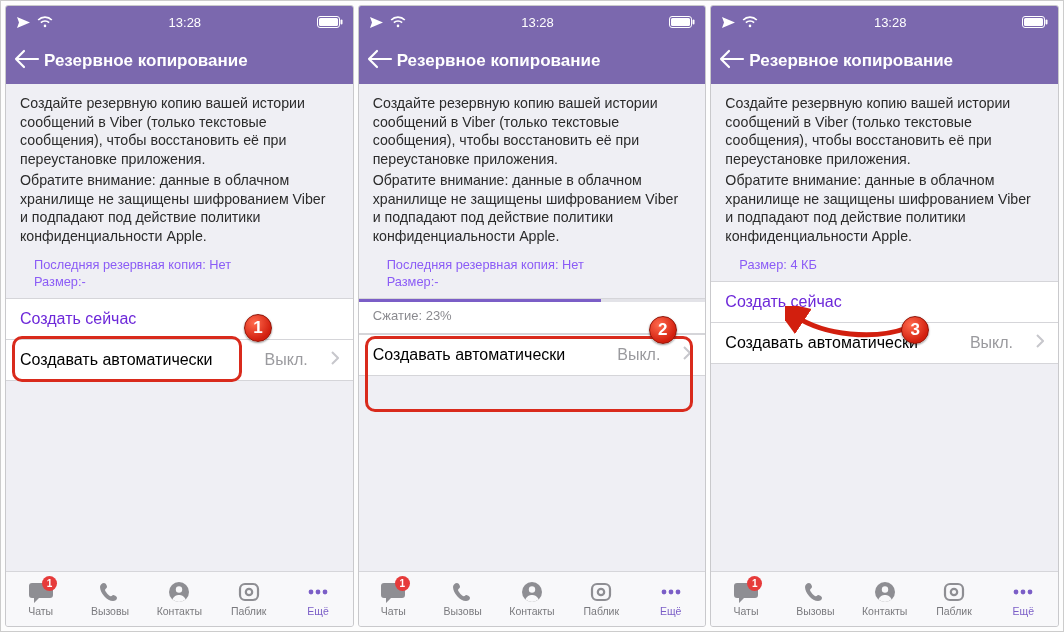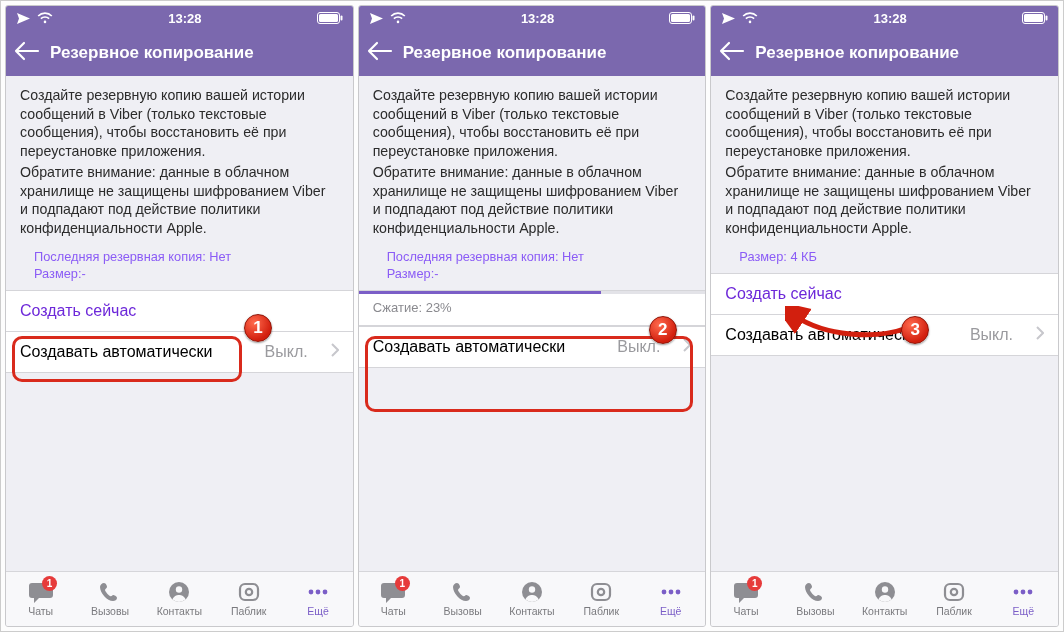--- a/index.html
+++ b/index.html
@@ -23,35 +23,35 @@
     overflow: hidden;
   }
   
   .statusbar {
     height: 24px;
     background: #7b68ae;
     color: #fff;
     display: flex;
     align-items: center;
     justify-content: space-between;
-    padding: 8px 10px;
+    padding: 16px 10px;
     font-size: 13px;
-    font-weight: 700;
+    font-weight: 400;
   }
   .sb-left, .sb-right { display: flex; align-items: center; gap: 6px; }
   .sb-left svg, .sb-right svg { display:block; }
   
   .header {
     height: 46px;
     background: #7b68ae;
     color: #fff;
     display: flex;
     align-items: center;
     padding: 0 8px;
-    gap: 10px;
+    gap: 4px;
   }
   .header .title {
     font-size: 17px;
     font-weight: 600;
   }
   
   .body { flex: 1; background: #efeff4; display:flex; flex-direction:column; }
   .infoblock {
     padding: 10px 18px 0 14px;
     font-size: 14.2px;

